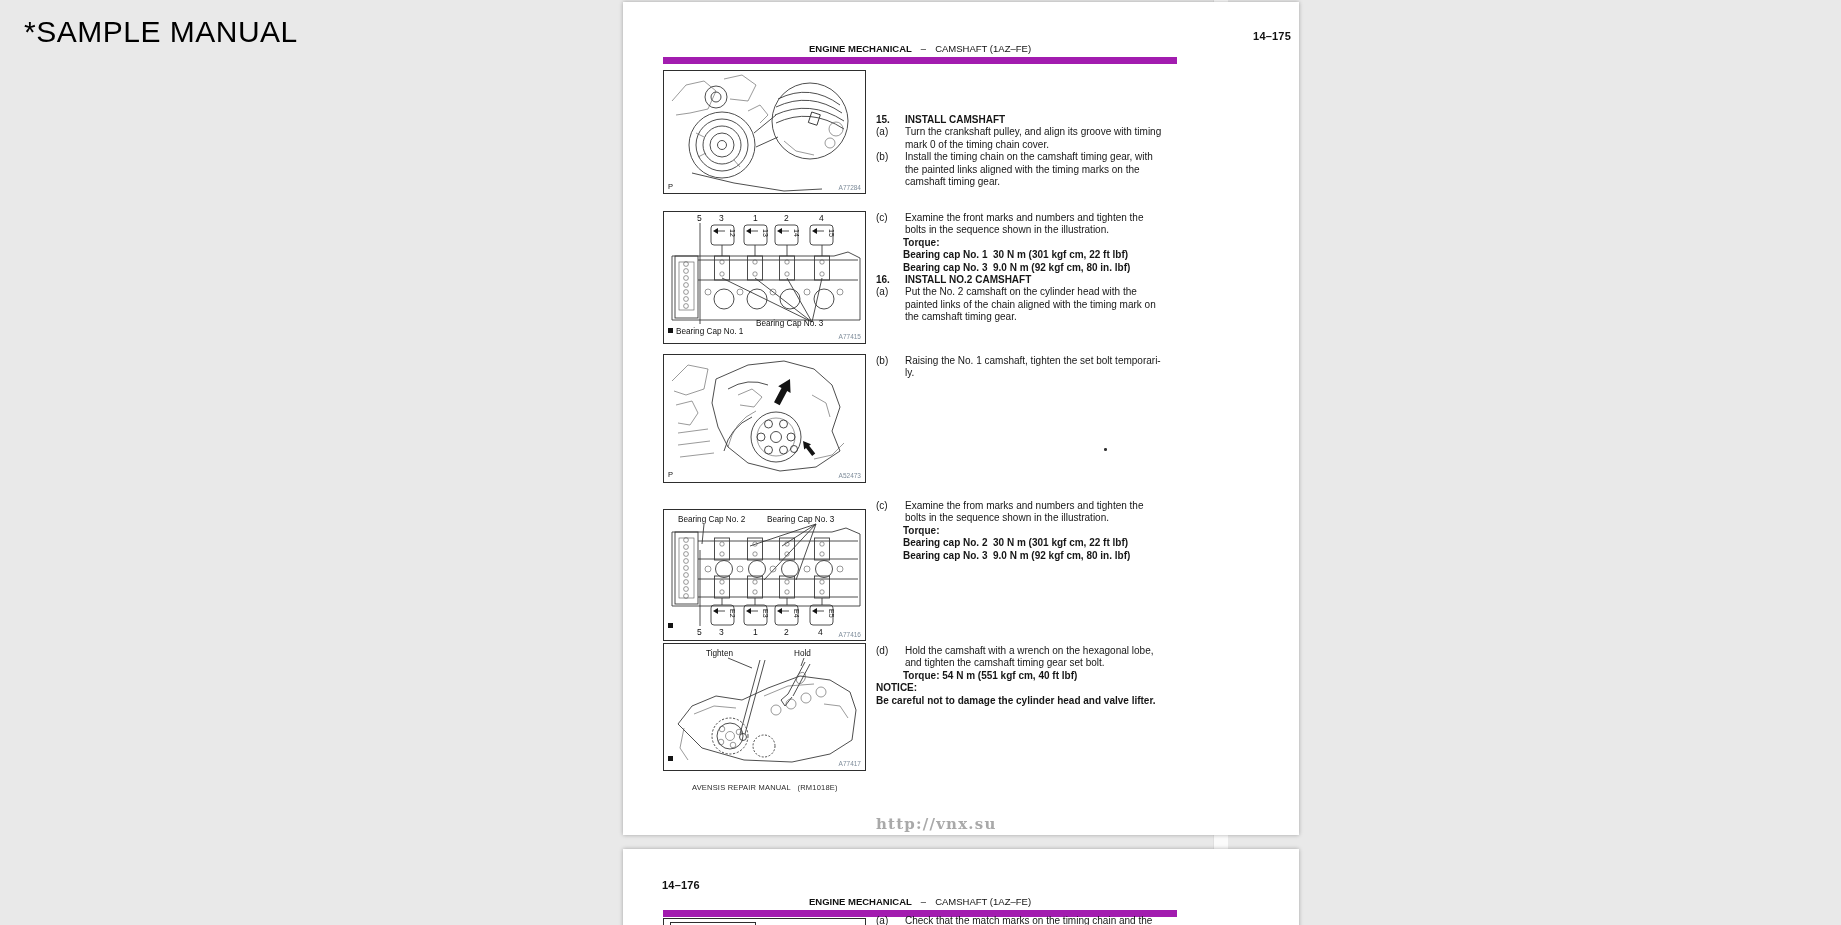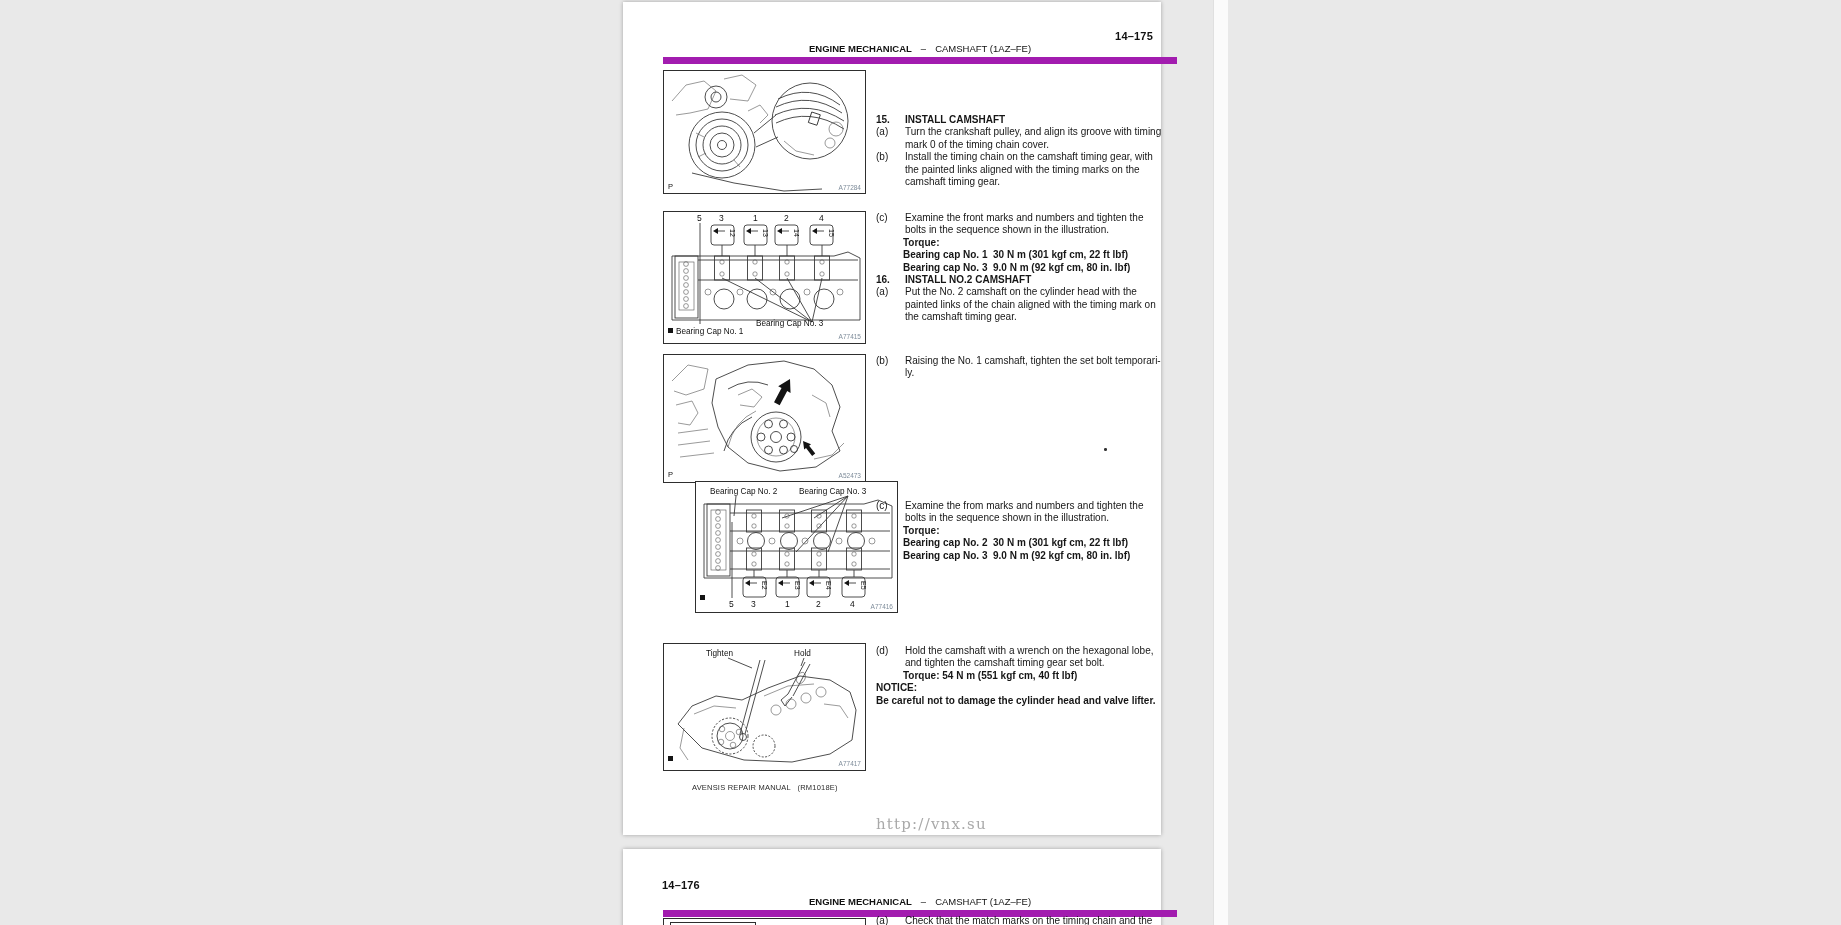--- a/index.html
+++ b/index.html
@@ -16,21 +16,21 @@
     font-size: 30px; color: #000; letter-spacing: .5px;
     font-family: "Liberation Sans", sans-serif;
   }
 
   .pdf-scrollbar {
     position: absolute; left: 1213px; top: 0; width: 15px; height: 925px;
     background: #fbfbfb; border-left: 1px solid #e0e0e0;
   }
 
   .page {
-    position: absolute; left: 623px; width: 538px; background: #fff;
+    position: absolute; left: 623px; width: 676px; background: #fff;
     box-shadow: 0 0 4px rgba(0,0,0,.30);
   }
   .page1 { top: 2px; height: 833px; }
   .page2 { top: 849px; height: 150px; }
 
   .pagenum { position: absolute; font-size: 11px; font-weight: bold; color: #111; letter-spacing: .2px; }
   .page1 .pagenum { top: 28px; right: 8px; }
   .page2 .pagenum { left: 39px; top: 30px; }
 
   .header {
@@ -43,21 +43,21 @@
   .header .sec { font-weight: bold; }
   .header .dash { padding: 0 9px; }
 
   .fig {
     position: absolute; left: 40px; width: 203px;
     border: 1px solid #2e2e2e; background: #fff;
   }
   #fig1 { top: 68px;  height: 124px; }
   #fig2 { top: 209px; height: 133px; }
   #fig3 { top: 352px; height: 129px; }
-  #fig4 { top: 479px; height: 132px; margin-left: 32px; }
+  #fig4 { top: 507px; height: 132px; }
   #fig5 { top: 641px; height: 128px; }
   .fig svg { display: block; width: 100%; height: 100%; }
   svg text { font-family: "Liberation Sans", sans-serif; fill: #111; }
   .figcode { fill: #7e8c9a; font-size: 6.5px; }
   .figmark { font-size: 7.5px; }
   .figlabel { font-size: 8.2px; }
   .fignum { font-size: 8.5px; }
   .callout-num { font-size: 7px; }
   .art-line { stroke: #3a3a3a; stroke-width: .9; fill: none; }
   .art-thin { stroke: #555; stroke-width: .6; fill: none; }
@@ -70,37 +70,38 @@
   .row .lbl { width: 29px; flex: none; }
   .row .txt { width: 272px; white-space: pre-wrap; }
   .titlerow { font-weight: bold; }
   .torque { margin-left: 27px; font-weight: bold; white-space: pre-wrap; width: 272px; }
   .notice { font-weight: bold; white-space: pre-wrap; }
 
   .footer { position: absolute; left: 45px; top: 781px; font-size: 7.5px; color: #2b2b2b; white-space: pre; letter-spacing: .2px; margin-left: 24px; }
 
   .watermark {
     position: absolute; left: 253px; top: 813px;
-    font-family: "DejaVu Serif", serif; font-weight: normal;
+    font-family: "DejaVu Serif", serif; font-weight: bold;
     font-size: 15px; color: #a9a9a9; letter-spacing: 1.2px;
   }
 
   .stray-dot { position: absolute; left: 481px; top: 446px; width: 2.5px; height: 2.5px; background: #333; border-radius: 50%; }
 
   .pfig {
     position: absolute; left: 40px; top: 69px; width: 203px; height: 80px;
     border: 1px solid #2e2e2e;
   }
   .pfig-inner { position: absolute; left: 6px; top: 3px; width: 86px; height: 70px; border: 1px solid #2e2e2e; }
 </style>
 </head>
 <body>
 
 <div class="stage">
 
+  <div class="sample-label">*SAMPLE MANUAL</div>
 
   <div class="pdf-scrollbar"></div>
 
   <div class="page page1">
 
     <div class="pagenum">14–175</div>
 
     <div class="header">
       <span class="sec">ENGINE MECHANICAL</span><span class="dash">–</span><span>CAMSHAFT (1AZ–FE)</span>
     </div>

